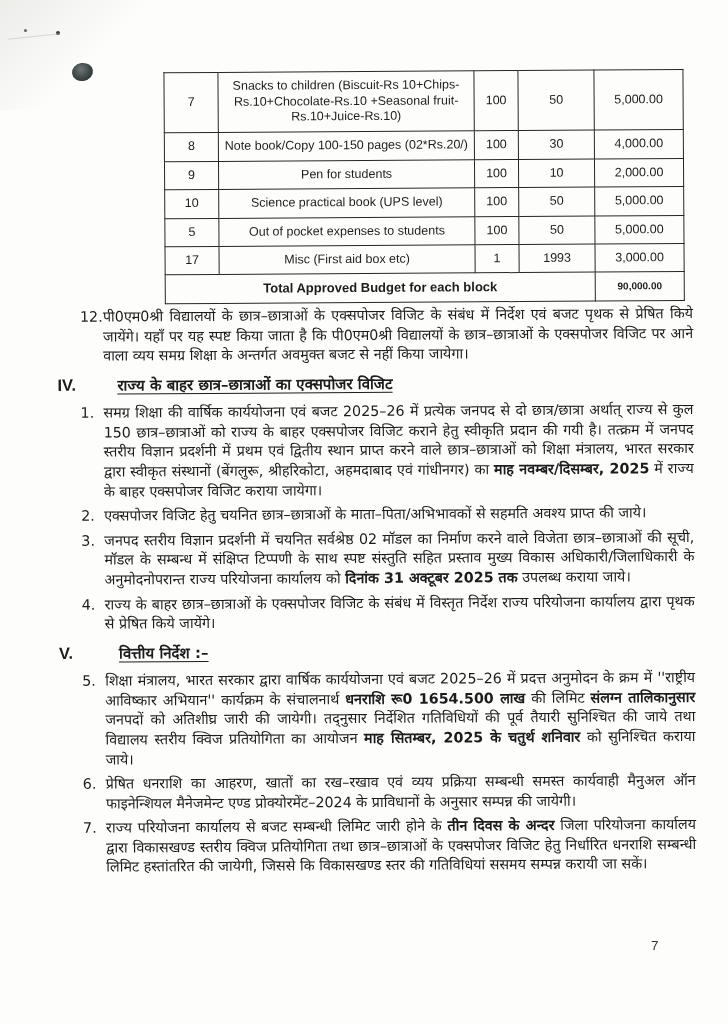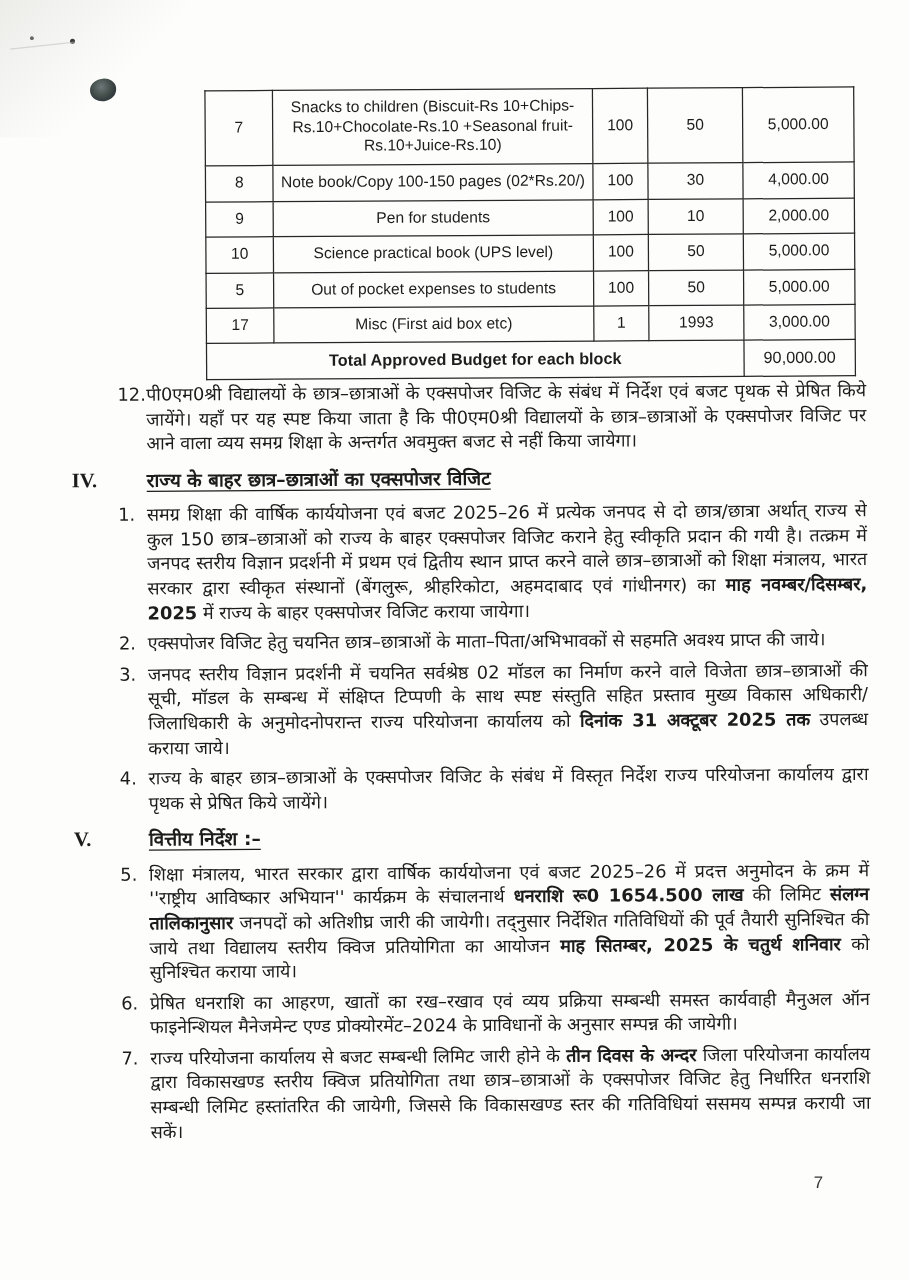--- a/index.html
+++ b/index.html
@@ -40,35 +40,35 @@
     font-family:"Liberation Sans","DejaVu Sans",sans-serif;
     font-size:12.5px;color:#1d1d1d;
   }
   table.budget td{
     border:1.7px solid #272727;
     text-align:center;vertical-align:middle;
     padding:2px 3px;line-height:1.25;
     overflow:hidden;
   }
   table.budget td.total-label{font-weight:bold;font-size:13px;}
-  table.budget td.total-amount{font-weight:normal;font-size:13px;}
+  table.budget td.total-amount{font-weight:bold;font-size:10px;}
 
   
   .body-text{
     position:absolute;left:55px;top:306px;width:636px;
     font-size:14.3px;line-height:1.37;text-align:justify;
     color:#1c1c1c;
   }
   .item{display:flex;margin-bottom:5px;}
-  .item .num{flex:0 0 23px;margin-left:37px;}
+  .item .num{flex:0 0 23px;margin-left:23px;}
   .item .txt{flex:1;}
   .sec{display:flex;margin:7px 0 8px 0;align-items:baseline;}
   .sec .roman{
     flex:0 0 60px;font-weight:bold;font-size:16.5px;
-    font-family:Liberation Serif, serif;
+    font-family:Liberation Sans, sans-serif;
   }
   .sec .heading{
     font-weight:bold;font-size:15px;
     text-decoration:underline;text-underline-offset:3px;
   }
   .b{font-weight:bold;}
 
   .page-number{
     position:absolute;left:651px;top:938px;
     font-family:"Liberation Sans","DejaVu Sans",sans-serif;

